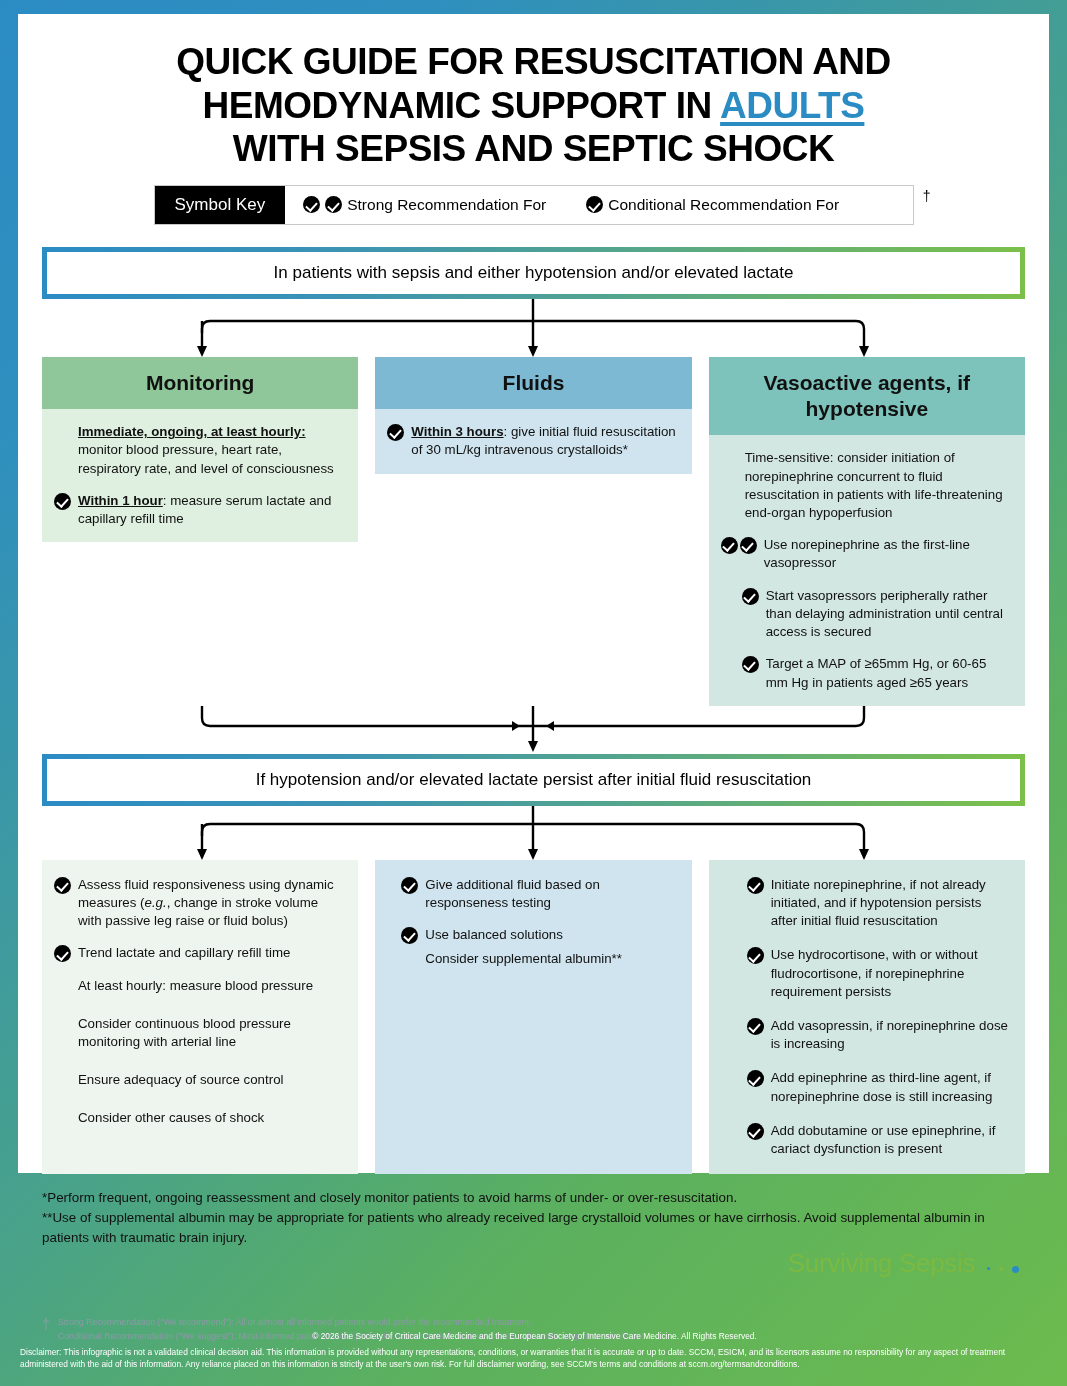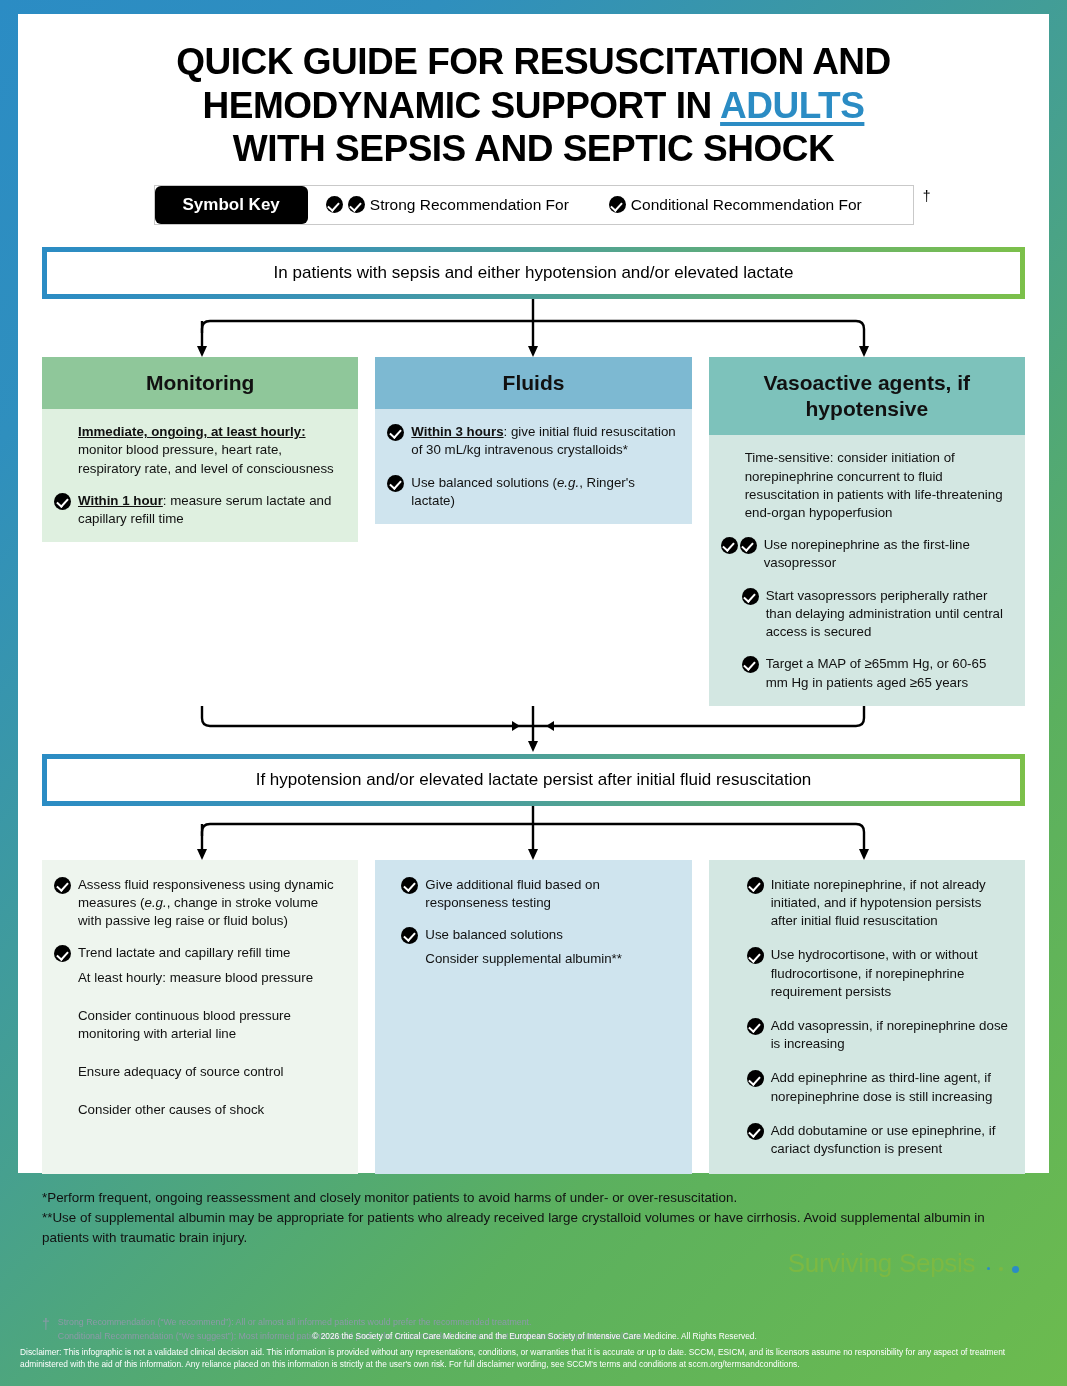--- a/index.html
+++ b/index.html
@@ -48,26 +48,25 @@
     position: relative;
     display: flex;
     align-items: stretch;
     border: 1px solid #c9c9c9;
     background: #fff;
   }
   .key-label {
     background: #000;
     color: #fff;
     font-size: 17px;
-    font-weight: bold;
-    padding: 9px 28px;
+    font-weight: normal;
+    padding: 9px 20px;
     display: flex;
     align-items: center;
     white-space: nowrap;
-    border-radius: 6px;
   }
   .key-items {
     flex: 1;
     display: flex;
     align-items: center;
     gap: 40px;
     padding-left: 18px;
     font-size: 15.5px;
   }
   .key-item { display: flex; align-items: center; gap: 5px; }
@@ -270,26 +269,20 @@
 
     <div class="col col-blue">
       <div class="col-head">Fluids</div>
       <div class="col-body">
         <div class="item">
           <span class="icons">
                 <span class="chk"></span>
               </span>
           <div class="txt"><b>Within 3 hours</b><span>: give initial fluid resuscitation of 30 mL/kg intravenous crystalloids*</span></div>
         </div>
-        <div class="item">
-          <span class="icons">
-                <span class="chk"></span>
-              </span>
-          <div class="txt"><span>Use balanced solutions (<i>e.g.</i>, Ringer's lactate)</span></div>
-        </div>
       </div>
     </div>
 
     <div class="col col-teal">
       <div class="col-head">Vasoactive agents, if hypotensive</div>
       <div class="col-body">
         <div class="item noicon">
           <div class="txt"><span>Time-sensitive: consider initiation of norepinephrine concurrent to fluid resuscitation in patients with life-threatening end-organ hypoperfusion</span></div>
         </div>
         <div class="item">
@@ -347,21 +340,21 @@
 
   <div class="cols2">
 
     <div class="panel panel-green">
       <div class="item">
         <span class="icons">
               <span class="chk"></span>
             </span>
         <div class="txt"><span>Assess fluid responsiveness using dynamic measures (<i>e.g.</i>, change in stroke volume with passive leg raise or fluid bolus)</span></div>
       </div>
-      <div class="item" style="margin-bottom:6px">
+      <div class="item" style="margin-bottom:14px">
         <span class="icons">
               <span class="chk"></span>
             </span>
         <div class="txt"><span>Trend lactate and capillary refill time</span></div>
       </div>
       <div class="item noicon" style="margin-bottom:20px">
         <div class="txt"><span>At least hourly: measure blood pressure</span></div>
       </div>
       <div class="item noicon" style="margin-bottom:20px">
         <div class="txt"><span>Consider continuous blood pressure monitoring with arterial line</span></div>

